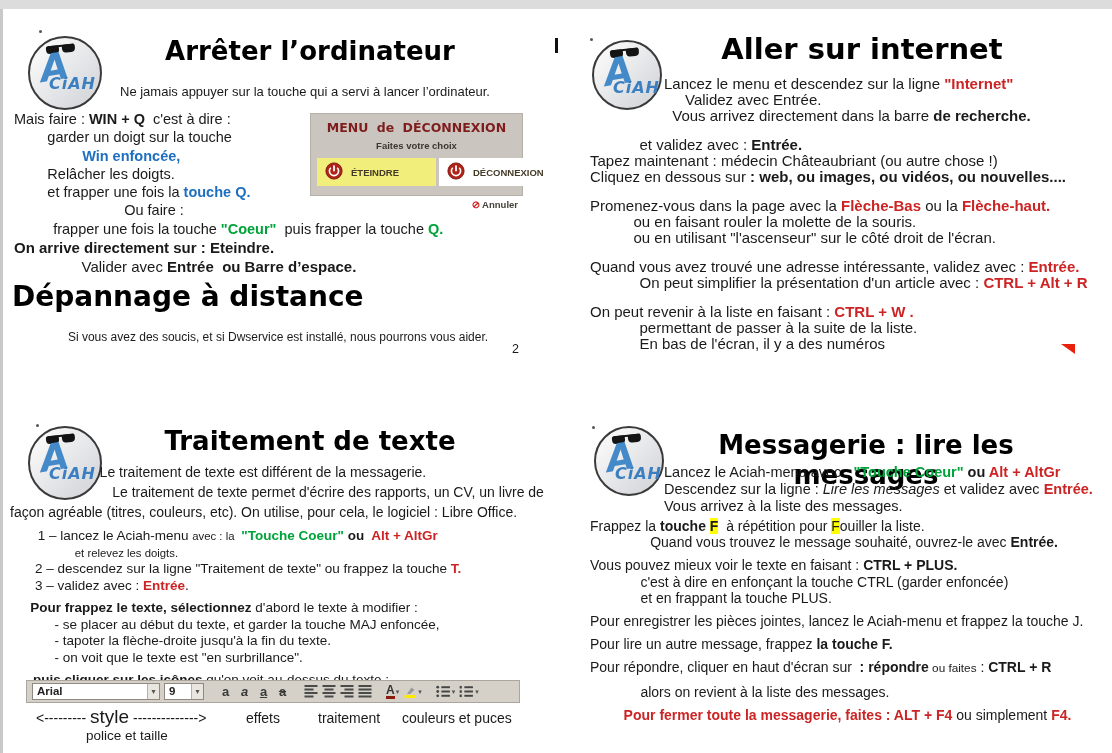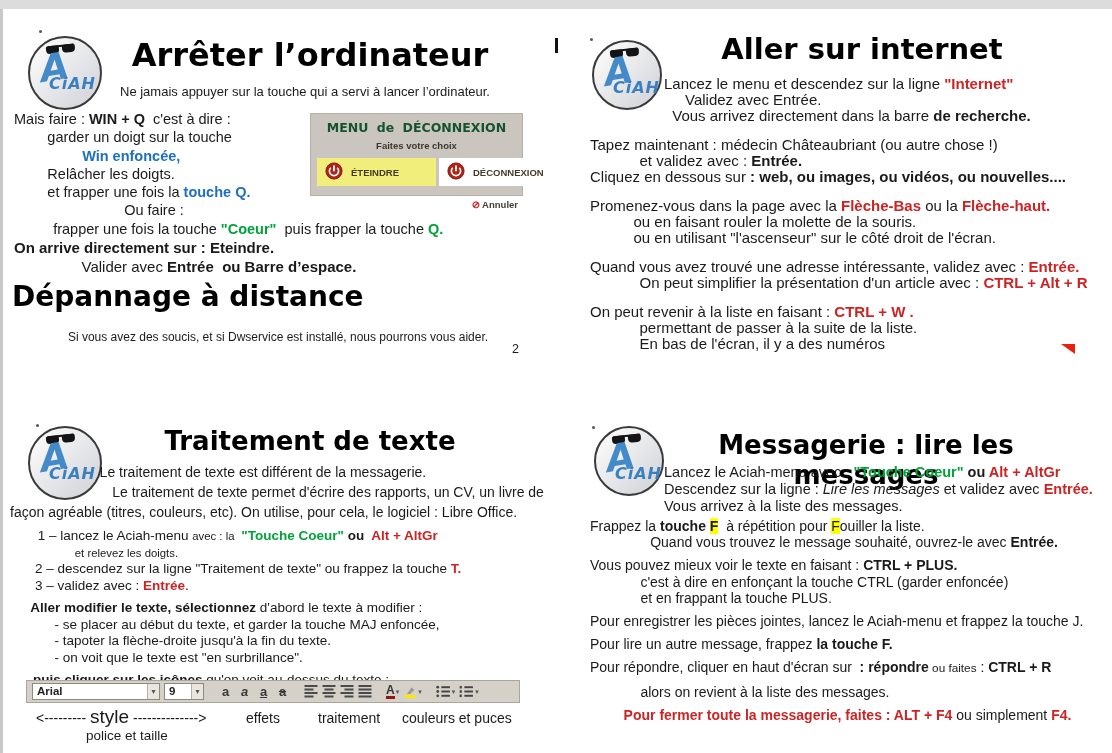--- a/index.html
+++ b/index.html
@@ -38,21 +38,21 @@
   .logo .glasses::before{content:"";position:absolute;left:2px;top:0;width:26px;height:2px;background:#141414}
   .logo .logo-a{position:absolute;left:10px;top:8px;font-family:"DejaVu Sans",sans-serif;
         font-style:italic;font-weight:700;font-size:37px;color:#4489c8;transform:rotate(-9deg)}
   .logo .logo-ciah{position:absolute;left:19px;top:36px;font-family:"DejaVu Sans",sans-serif;
         font-style:italic;font-weight:700;font-size:16px;color:#3c7fc0;letter-spacing:1px}
   .dot{position:absolute;width:3px;height:3px;background:#555;border-radius:50%}
 
   
   .menubox{position:absolute;left:310px;top:103px;width:213px;height:83px;background:#cac6bf;
            border:1px solid #b5b1a9;box-sizing:border-box}
-  .mb-title{margin-top:6px;text-align:center;font-weight:700;font-size:12.5px;color:#14532d;
+  .mb-title{margin-top:6px;text-align:center;font-weight:700;font-size:12.5px;color:#7f1d1d;
             font-family:"DejaVu Sans",sans-serif;word-spacing:4px}
   .mb-sub{margin-top:5px;text-align:center;font-weight:700;font-size:9.5px;color:#3a372f}
   .mb-btnrow{position:absolute;left:0;top:44px;width:213px;height:28px}
   .mb-btn{position:absolute;height:28px;display:flex;align-items:center;gap:8px;box-sizing:border-box;
           font-weight:700;font-size:9.5px;color:#433a28;padding-left:8px}
   .mb-btn.yellow{left:6px;width:119px;background:#f2ee7c}
   .mb-btn.white{left:128px;width:85px;background:#ffffff}
   .mb-cancel{position:absolute;right:0;top:83px;width:95px;height:15px;background:#ffffff;
              display:flex;align-items:center;justify-content:flex-end;gap:2px;
              font-weight:700;font-size:9.5px;color:#44413a;padding-right:4px;box-sizing:border-box}
@@ -97,21 +97,21 @@
 <section class="quad" id="q-tl" data-interactable="false">
   <span class="dot" style="left:39px;top:20px" data-interactable="false"></span>
   <div class="logo" style="left:28px;top:26px;width:74px;height:74px" data-interactable="false">
     <span class="glasses" data-interactable="false">
         <i></i>
         <i></i>
       </span>
     <span class="logo-a" data-interactable="false">A</span>
     <span class="logo-ciah" data-interactable="false">CiAH</span>
   </div>
-  <div class="title" style="left:80px;top:26px;width:460px;font-size:32px" data-interactable="false">Arrêter l’ordinateur</div>
+  <div class="title" style="left:80px;top:26px;width:460px;font-size:26px" data-interactable="false">Arrêter l’ordinateur</div>
   <div class="subtitle" style="left:70px;top:74px;width:470px;font-size:13px" data-interactable="false">Ne jamais appuyer sur la touche qui a servi à lancer l’ordinateur.</div>
 
   <div class="tlines" style="left:14px;top:100px;width:540px;font-size:14.5px;--lh:18.3px" data-interactable="false">
       <div class="tline" data-interactable="false"><span data-interactable="false">Mais faire : </span><span class="b" data-interactable="false">WIN + Q</span><span data-interactable="false">  c'est à dire :</span></div>
       <div class="tline" data-interactable="false" style="padding-left: 2.3em;"><span data-interactable="false">garder un doigt sur la touche</span></div>
       <div class="tline" data-interactable="false" style="padding-left: 4.7em;"><span class="b blue" data-interactable="false">Win enfoncée,</span></div>
       <div class="tline" data-interactable="false" style="padding-left: 2.3em;"><span data-interactable="false">Relâcher les doigts.</span></div>
       <div class="tline" data-interactable="false" style="padding-left: 2.3em;"><span data-interactable="false">et frapper une fois la </span><span class="b blue" data-interactable="false">touche Q.</span></div>
       <div class="tline" data-interactable="false" style="padding-left: 7.6em;"><span data-interactable="false">Ou faire :</span></div>
       <div class="tline" data-interactable="false" style="padding-left: 2.7em;"><span data-interactable="false">frapper une fois la touche </span><span class="b green" data-interactable="false">"Coeur"</span><span data-interactable="false">  puis frapper la touche </span><span class="b green" data-interactable="false">Q.</span></div>
@@ -165,22 +165,22 @@
     <span class="logo-ciah" data-interactable="false">CiAH</span>
   </div>
   <div class="title" style="left:96px;top:22px;width:420px;font-size:29px" data-interactable="false">Aller sur internet</div>
 
   <div class="tlines" style="left:108px;top:66px;width:440px;font-size:15px;--lh:16px" data-interactable="false">
       <div class="tline" data-interactable="false"><span data-interactable="false">Lancez le menu et descendez sur la ligne </span><span class="b red" data-interactable="false">"Internet"</span></div>
       <div class="tline" data-interactable="false" style="padding-left: 1.4em;"><span data-interactable="false">Validez avec Entrée.</span></div>
       <div class="tline" data-interactable="false" style="padding-left: 0.55em;"><span data-interactable="false">Vous arrivez directement dans la barre </span><span class="b" data-interactable="false">de recherche.</span></div>
     </div>
   <div class="tlines" style="left:34px;top:127px;width:520px;font-size:15px;--lh:16px;--bh:13px" data-interactable="false">
+      <div class="tline" data-interactable="false" style="padding-left: 3.3em;"><span data-interactable="false">et validez avec : </span><span class="b" data-interactable="false">Entrée.</span></div>
       <div class="tline" data-interactable="false"><span data-interactable="false">Tapez maintenant : médecin Châteaubriant (ou autre chose !)</span></div>
-      <div class="tline" data-interactable="false" style="padding-left: 3.3em;"><span data-interactable="false">et validez avec : </span><span class="b" data-interactable="false">Entrée.</span></div>
       <div class="tline" data-interactable="false"><span data-interactable="false">Cliquez en dessous sur </span><span class="b" data-interactable="false">: web, ou images, ou vidéos, ou nouvelles....</span></div>
       <div class="tline blank" data-interactable="false"></div>
       <div class="tline" data-interactable="false"><span data-interactable="false">Promenez-vous dans la page avec la </span><span class="b red" data-interactable="false">Flèche-Bas</span><span data-interactable="false"> ou la </span><span class="b red" data-interactable="false">Flèche-haut.</span></div>
       <div class="tline" data-interactable="false" style="padding-left: 2.9em;"><span data-interactable="false">ou en faisant rouler la molette de la souris.</span></div>
       <div class="tline" data-interactable="false" style="padding-left: 2.9em;"><span data-interactable="false">ou en utilisant "l'ascenseur" sur le côté droit de l'écran.</span></div>
       <div class="tline blank" data-interactable="false"></div>
       <div class="tline" data-interactable="false"><span data-interactable="false">Quand vous avez trouvé une adresse intéressante, validez avec : </span><span class="b red" data-interactable="false">Entrée.</span></div>
       <div class="tline" data-interactable="false" style="padding-left: 3.3em;"><span data-interactable="false">On peut simplifier la présentation d'un article avec : </span><span class="b red" data-interactable="false">CTRL + Alt + R</span></div>
       <div class="tline blank" data-interactable="false"></div>
       <div class="tline" data-interactable="false"><span data-interactable="false">On peut revenir à la liste en faisant : </span><span class="b red" data-interactable="false">CTRL + W .</span></div>
@@ -207,21 +207,21 @@
       <div class="tline" data-interactable="false" style="padding-left: 6.4em;"><span data-interactable="false">Le traitement de texte est différent de la messagerie.</span></div>
       <div class="tline" data-interactable="false" style="padding-left: 7.3em;"><span data-interactable="false">Le traitement de texte permet d'écrire des rapports, un CV, un livre de</span></div>
       <div class="tline" data-interactable="false"><span data-interactable="false">façon agréable (titres, couleurs, etc). On utilise, pour cela, le logiciel : Libre Office.</span></div>
     </div>
   <div class="tlines" style="left:10px;top:110px;width:540px;font-size:13.5px;--lh:16.5px;--bh:6px" data-interactable="false">
       <div class="tline" data-interactable="false" style="padding-left: 2.05em;"><span data-interactable="false">1 – lancez le Aciah-menu </span><span class="sm" data-interactable="false">avec : la </span><span class="b green" data-interactable="false"> "Touche Coeur"</span><span class="b" data-interactable="false"> ou </span><span class="b red" data-interactable="false"> Alt + AltGr</span></div>
       <div class="tline" data-interactable="false" style="padding-left: 4.8em;"><span class="sm" data-interactable="false">et relevez les doigts.</span></div>
       <div class="tline" data-interactable="false" style="padding-left: 1.85em;"><span data-interactable="false">2 – descendez sur la ligne "Traitement de texte" ou frappez la touche </span><span class="b red" data-interactable="false">T.</span></div>
       <div class="tline" data-interactable="false" style="padding-left: 1.85em;"><span data-interactable="false">3 – validez avec : </span><span class="b red" data-interactable="false">Entrée</span><span data-interactable="false">.</span></div>
       <div class="tline blank" data-interactable="false"></div>
-      <div class="tline" data-interactable="false" style="padding-left: 1.5em;"><span class="b" data-interactable="false">Aller modifier le texte, sélectionnez</span><span data-interactable="false"> d'abord le texte à modifier :</span></div>
+      <div class="tline" data-interactable="false" style="padding-left: 1.5em;"><span class="b" data-interactable="false">Pour frappez le texte, sélectionnez</span><span data-interactable="false"> d'abord le texte à modifier :</span></div>
       <div class="tline" data-interactable="false" style="padding-left: 3.3em;"><span data-interactable="false">- se placer au début du texte, et garder la touche MAJ enfoncée,</span></div>
       <div class="tline" data-interactable="false" style="padding-left: 3.3em;"><span data-interactable="false">- tapoter la flèche-droite jusqu'à la fin du texte.</span></div>
       <div class="tline" data-interactable="false" style="padding-left: 3.3em;"><span data-interactable="false">- on voit que le texte est "en surbrillance".</span></div>
       <div class="tline blank" data-interactable="false"></div>
       <div class="tline" data-interactable="false" style="padding-left: 1.7em;"><span class="b" data-interactable="false">puis cliquer sur les icônes</span><span data-interactable="false"> qu'on voit au-dessus du texte :</span></div>
     </div>
 
   <div class="lo-toolbar" data-interactable="false">
     <div class="combo" style="width:128px" data-interactable="true">
       <span class="cb-text" data-interactable="false">Arial</span>

